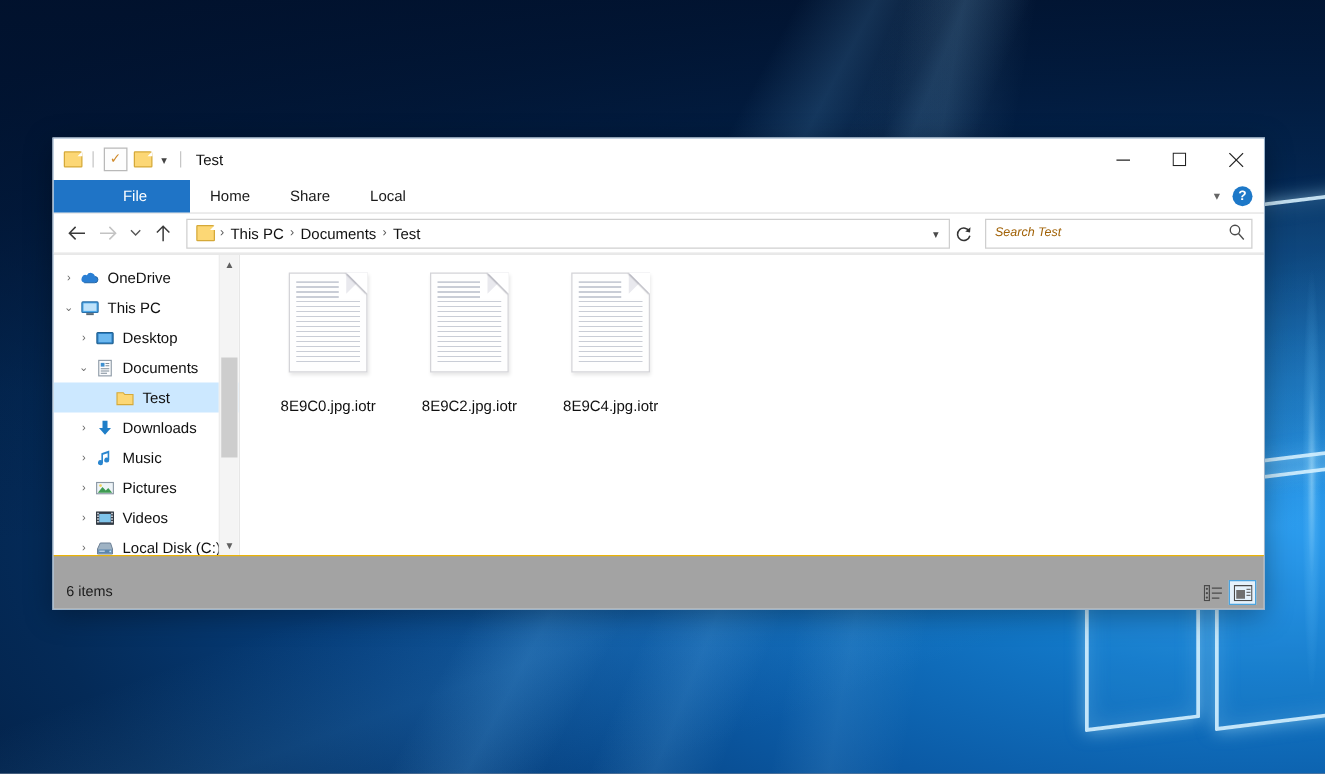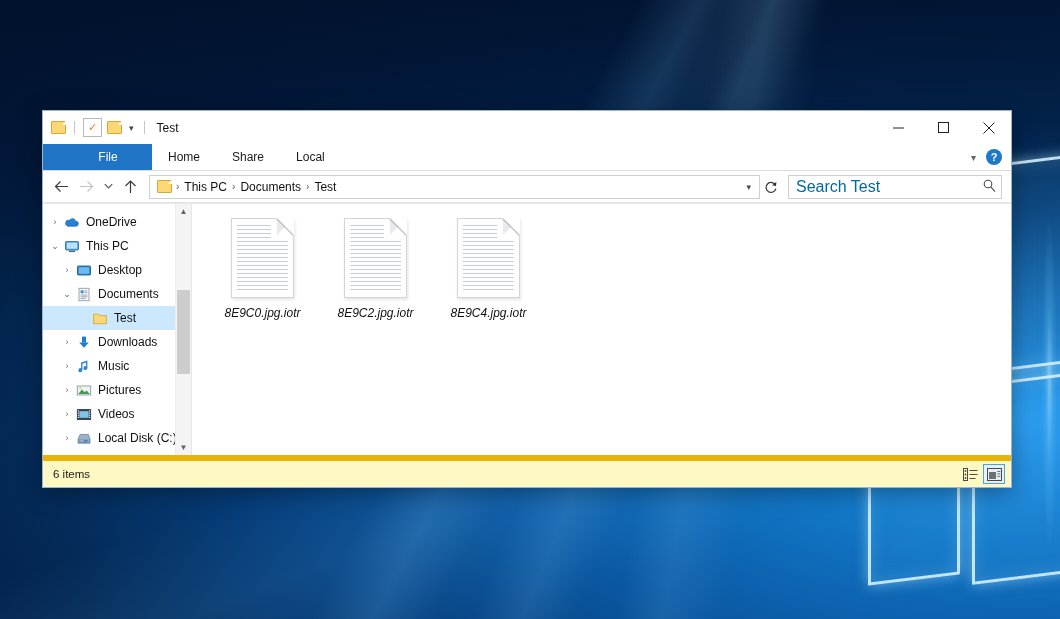--- a/index.html
+++ b/index.html
@@ -174,21 +174,21 @@
     width: 22px; height: 22px;
     display: flex; align-items: center; justify-content: center;
     color: #333; font-size: 13px;
   }
   .searchbox {
     width: 200px; height: 22px; flex: 0 0 200px;
     border: 1px solid #cfcfcf; background: #fff;
     display: flex; align-items: center;
     margin-left: 6px; padding: 0 5px 0 7px;
   }
-  .search-ph { font-size: 16px; color: #0369a1; flex: 1 1 auto; }
+  .search-ph { font-size: 10px; color: #a16207; flex: 1 1 auto; font-style: italic; }
   .search-ico { color: #4a4a4a; font-size: 12px; }
 
   
   .body {
     flex: 1 1 auto; display: flex; min-height: 0;
     border-top: 1px solid #e8e8e8;
   }
 
   
   .navpane {
@@ -278,31 +278,31 @@
       to bottom,
       #c9cdd6 0px, #c9cdd6 1px,
       rgba(255,255,255,0) 1px, rgba(255,255,255,0) 4px
     );
   }
   .doc-lines-mask {
     position: absolute; right: 4px; top: 5px;
     width: 18px; height: 15px; background: #ffffff;
   }
   .file-label {
-    margin-top: 8px; font-size: 12px; color: #111;
-    text-align: center; white-space: nowrap; font-style: italic;
+    margin-top: 20px; font-size: 12px; color: #111;
+    text-align: center; white-space: nowrap;
   }
 
   
   .statusbar {
     height: 26px; flex: 0 0 26px;
     display: flex; align-items: center;
-    border-top: 6px solid #eab308;
-    background: #fef9c3;
-    padding: 0 6px 0 10px;
+    border-top: 1px solid #eab308;
+    background: #a3a3a3;
+    padding: 16px 6px 0 10px;
     font-size: 11.5px; color: #1a1a1a;
   }
   .view-toggles { margin-left: auto; display: flex; gap: 2px; align-items: center; }
   .vt {
     width: 22px; height: 20px;
     display: flex; align-items: center; justify-content: center;
     box-sizing: border-box; border: 1px solid transparent;
   }
   .vt.active { border-color: #4aa3df; background: #e4f1fb; }
 </style>

